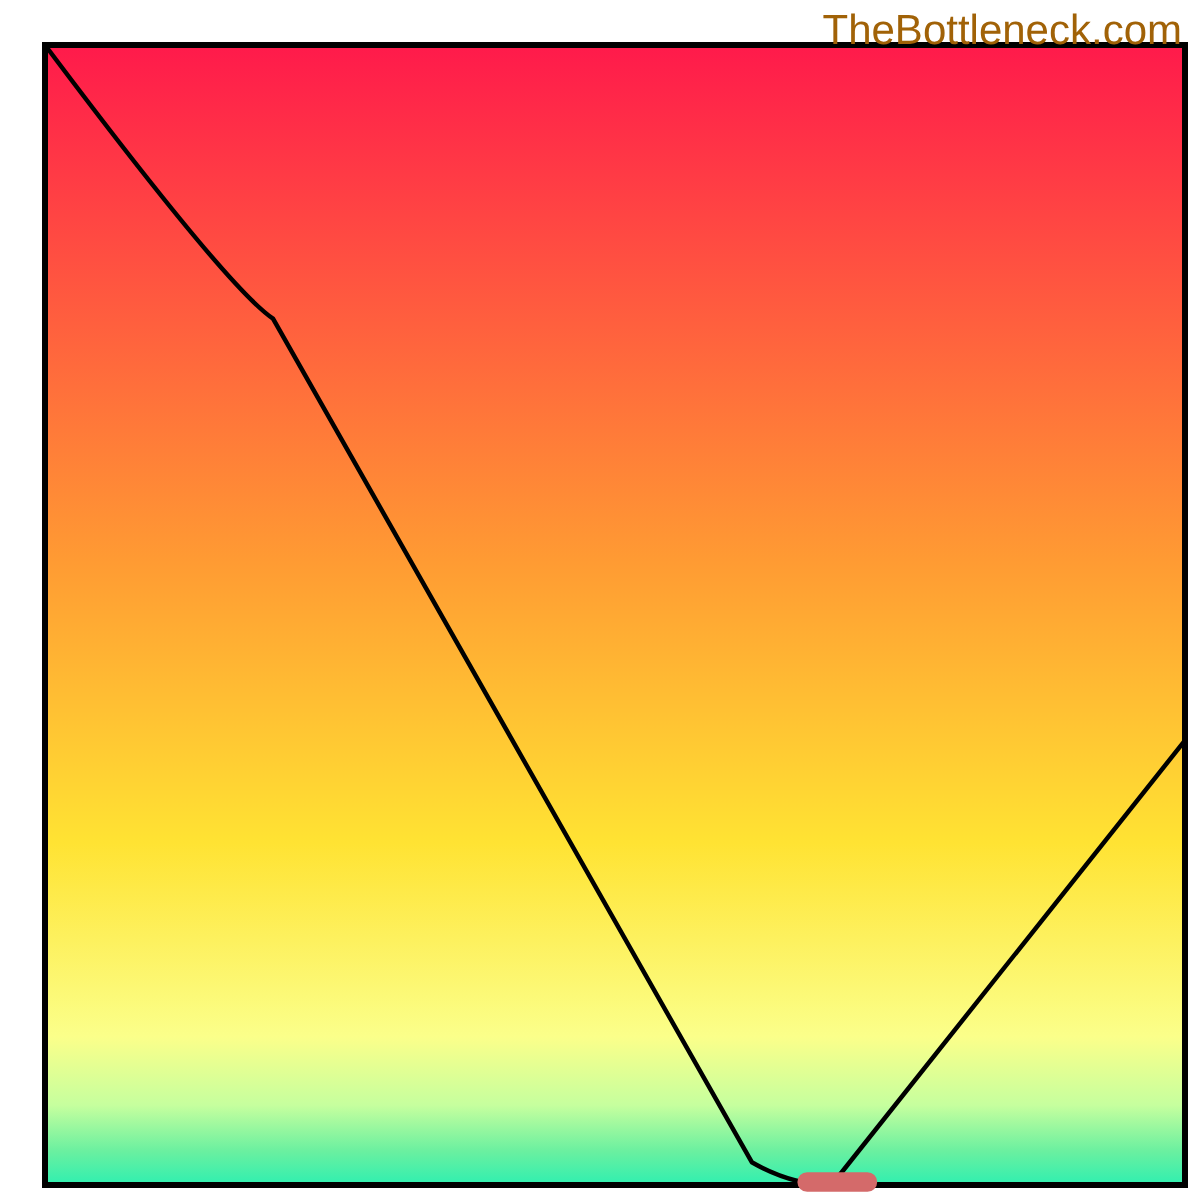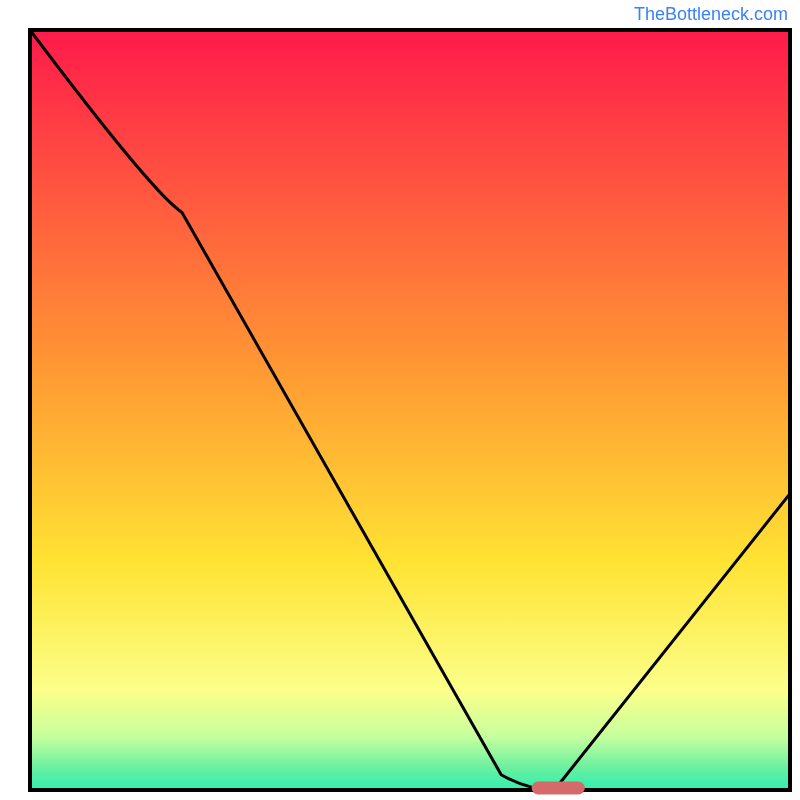--- a/index.html
+++ b/index.html
@@ -13,22 +13,22 @@
   .chart-container {
     position: relative;
     width: 800px;
     height: 800px;
   }
   .watermark {
     position: absolute;
     top: 4px;
     right: 12px;
     font-family: Arial, Helvetica, sans-serif;
-    font-size: 18px;
-    color: #3b82f6;
+    font-size: 28px;
+    color: #a16207;
     font-weight: 500;
     z-index: 10;
   }
   svg {
     position: absolute;
     top: 0;
     left: 0;
   }
 </style>
 </head>

